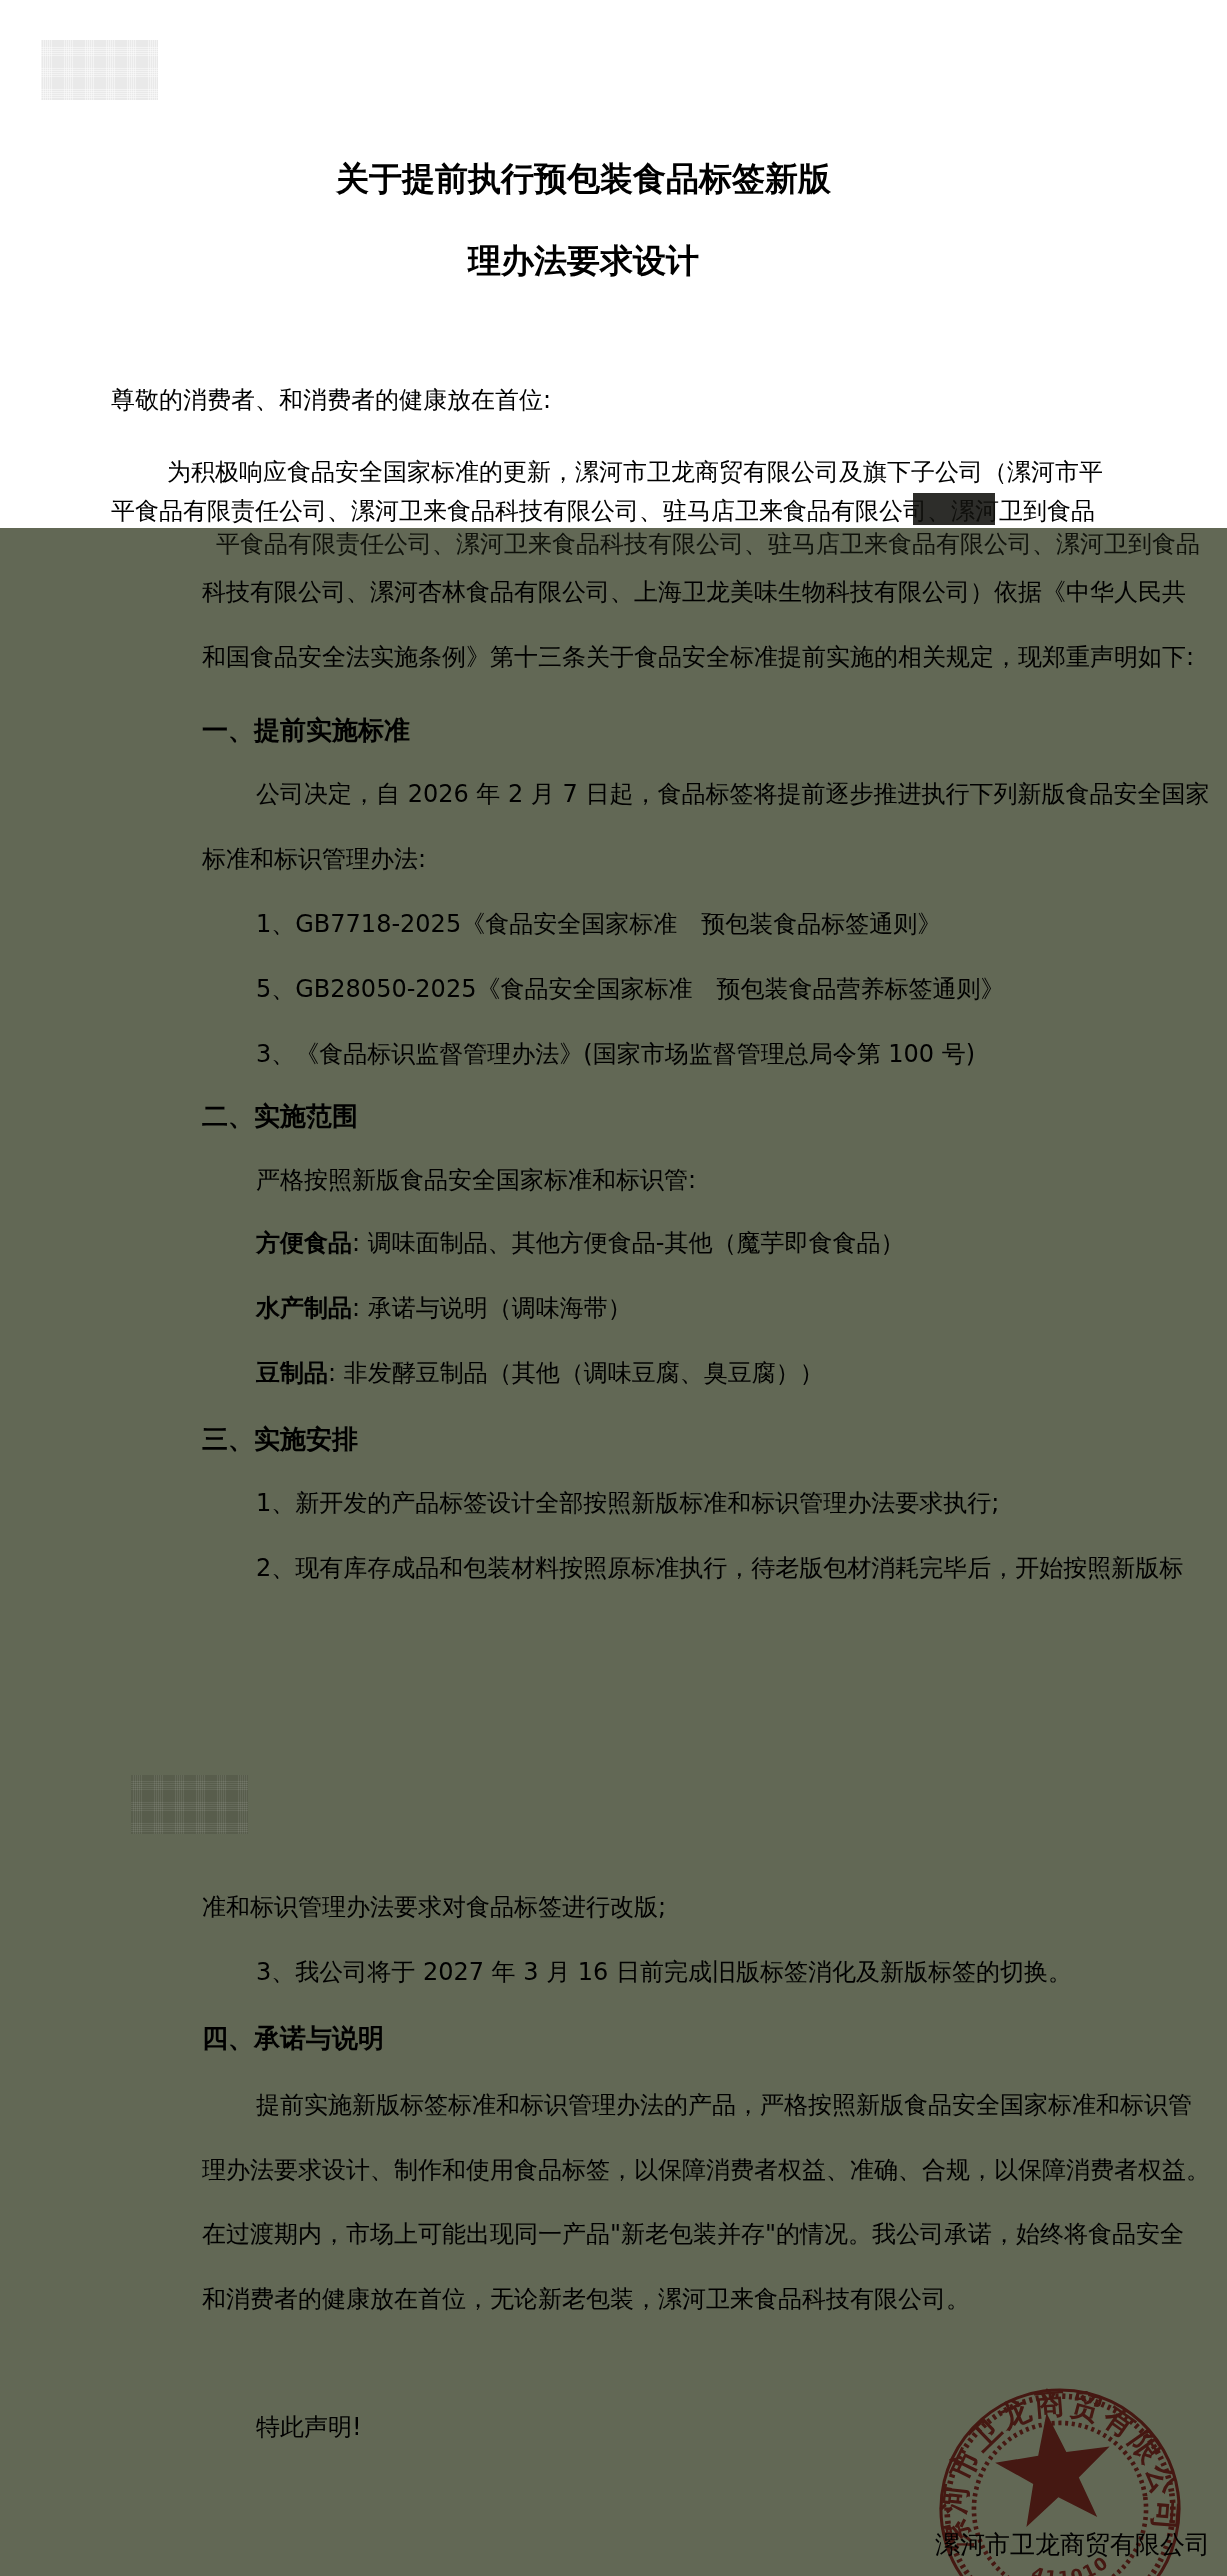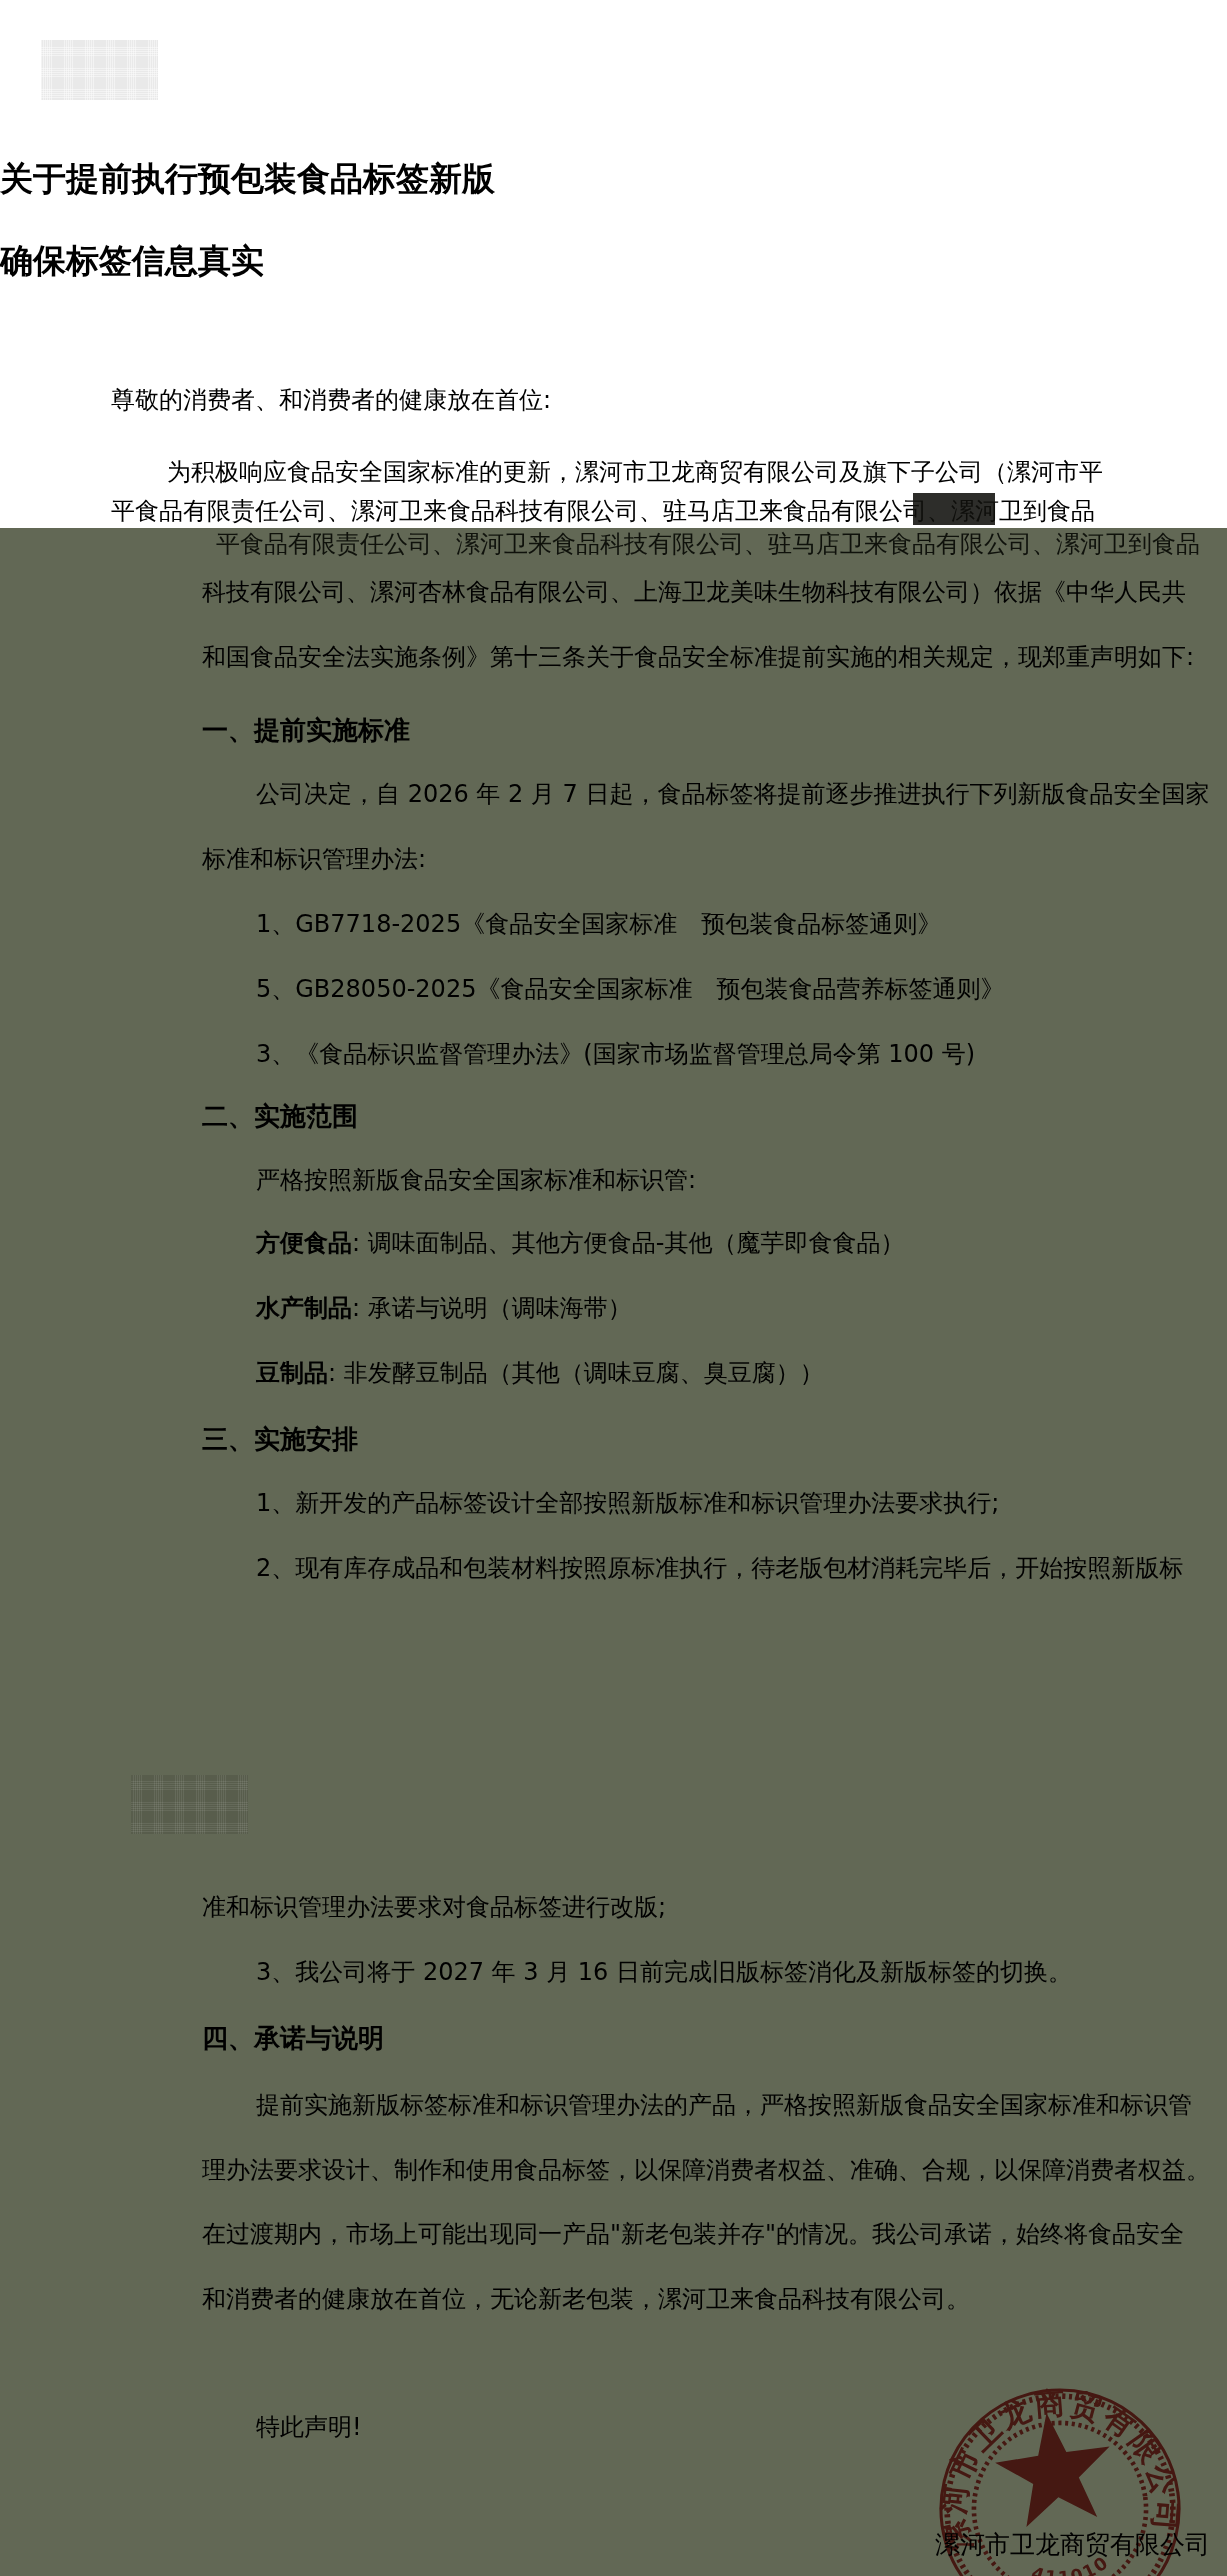--- a/index.html
+++ b/index.html
@@ -18,21 +18,21 @@
       repeating-linear-gradient(90deg, rgba(255,255,255,0.45) 0 0.5px, transparent 0.5px 2.1px);
   }
   .wm-top{left:41px;top:40px;width:117px;height:60px;background-color:#e9e9e9;}
   .wm-mid{
     left:131px;top:1775px;width:117px;height:59px;background-color:rgba(0,0,0,0.10);
     background-image:
       repeating-linear-gradient(0deg, rgba(255,255,255,0.08) 0 0.5px, transparent 0.5px 2.1px),
       repeating-linear-gradient(90deg, rgba(255,255,255,0.08) 0 0.5px, transparent 0.5px 2.1px);
   }
   .title{
-    position:absolute;left:0;width:1167px;z-index:2;
+    position:absolute;left:0;width:1167px;text-align:center;z-index:2;
     font-size:33px;font-weight:700;color:#000;white-space:pre;
   }
   #title1{top:157px;}
   #title2{top:239px;}
   .line{
     position:absolute;z-index:2;color:#000;font-size:24px;line-height:1.25;
     font-weight:500;white-space:pre;
   }
   .smear{
     position:absolute;left:913px;top:493px;width:82px;height:32px;
@@ -48,21 +48,21 @@
 
 <div class="page">
 
   <div class="white-strip"></div>
   <div class="olive-region"></div>
 
   <div class="wm wm-top"></div>
   <div class="wm wm-mid"></div>
 
   <div class="title" id="title1">关于提前执行预包装食品标签新版</div>
-  <div class="title" id="title2">确保标签信息真实</div>
+  <div class="title" id="title2">理办法要求设计</div>
 
   <div id="doc-lines">
       <div class="line" style="left: 111px; top: 385px;">尊敬的消费者、和消费者的健康放在首位:</div>
       <div class="line" style="left: 167px; top: 457px;">为积极响应食品安全国家标准的更新，漯河市卫龙商贸有限公司及旗下子公司（漯河市平</div>
       <div class="line" style="left: 111px; top: 496px;">平食品有限责任公司、漯河卫来食品科技有限公司、驻马店卫来食品有限公司、漯河卫到食品</div>
       <div class="line" style="left: 216px; top: 529px; color: rgba(8, 10, 5, 0.92);">平食品有限责任公司、漯河卫来食品科技有限公司、驻马店卫来食品有限公司、漯河卫到食品</div>
       <div class="line" style="left: 202px; top: 577px;">科技有限公司、漯河杏林食品有限公司、上海卫龙美味生物科技有限公司）依据《中华人民共</div>
       <div class="line" style="left: 202px; top: 642px;">和国食品安全法实施条例》第十三条关于食品安全标准提前实施的相关规定，现郑重声明如下:</div>
       <div class="line" style="left: 202px; top: 714px; font-size: 26px; font-weight: 700;">一、提前实施标准</div>
       <div class="line" style="left: 256px; top: 779px;">公司决定，自 2026 年 2 月 7 日起，食品标签将提前逐步推进执行下列新版食品安全国家</div>

